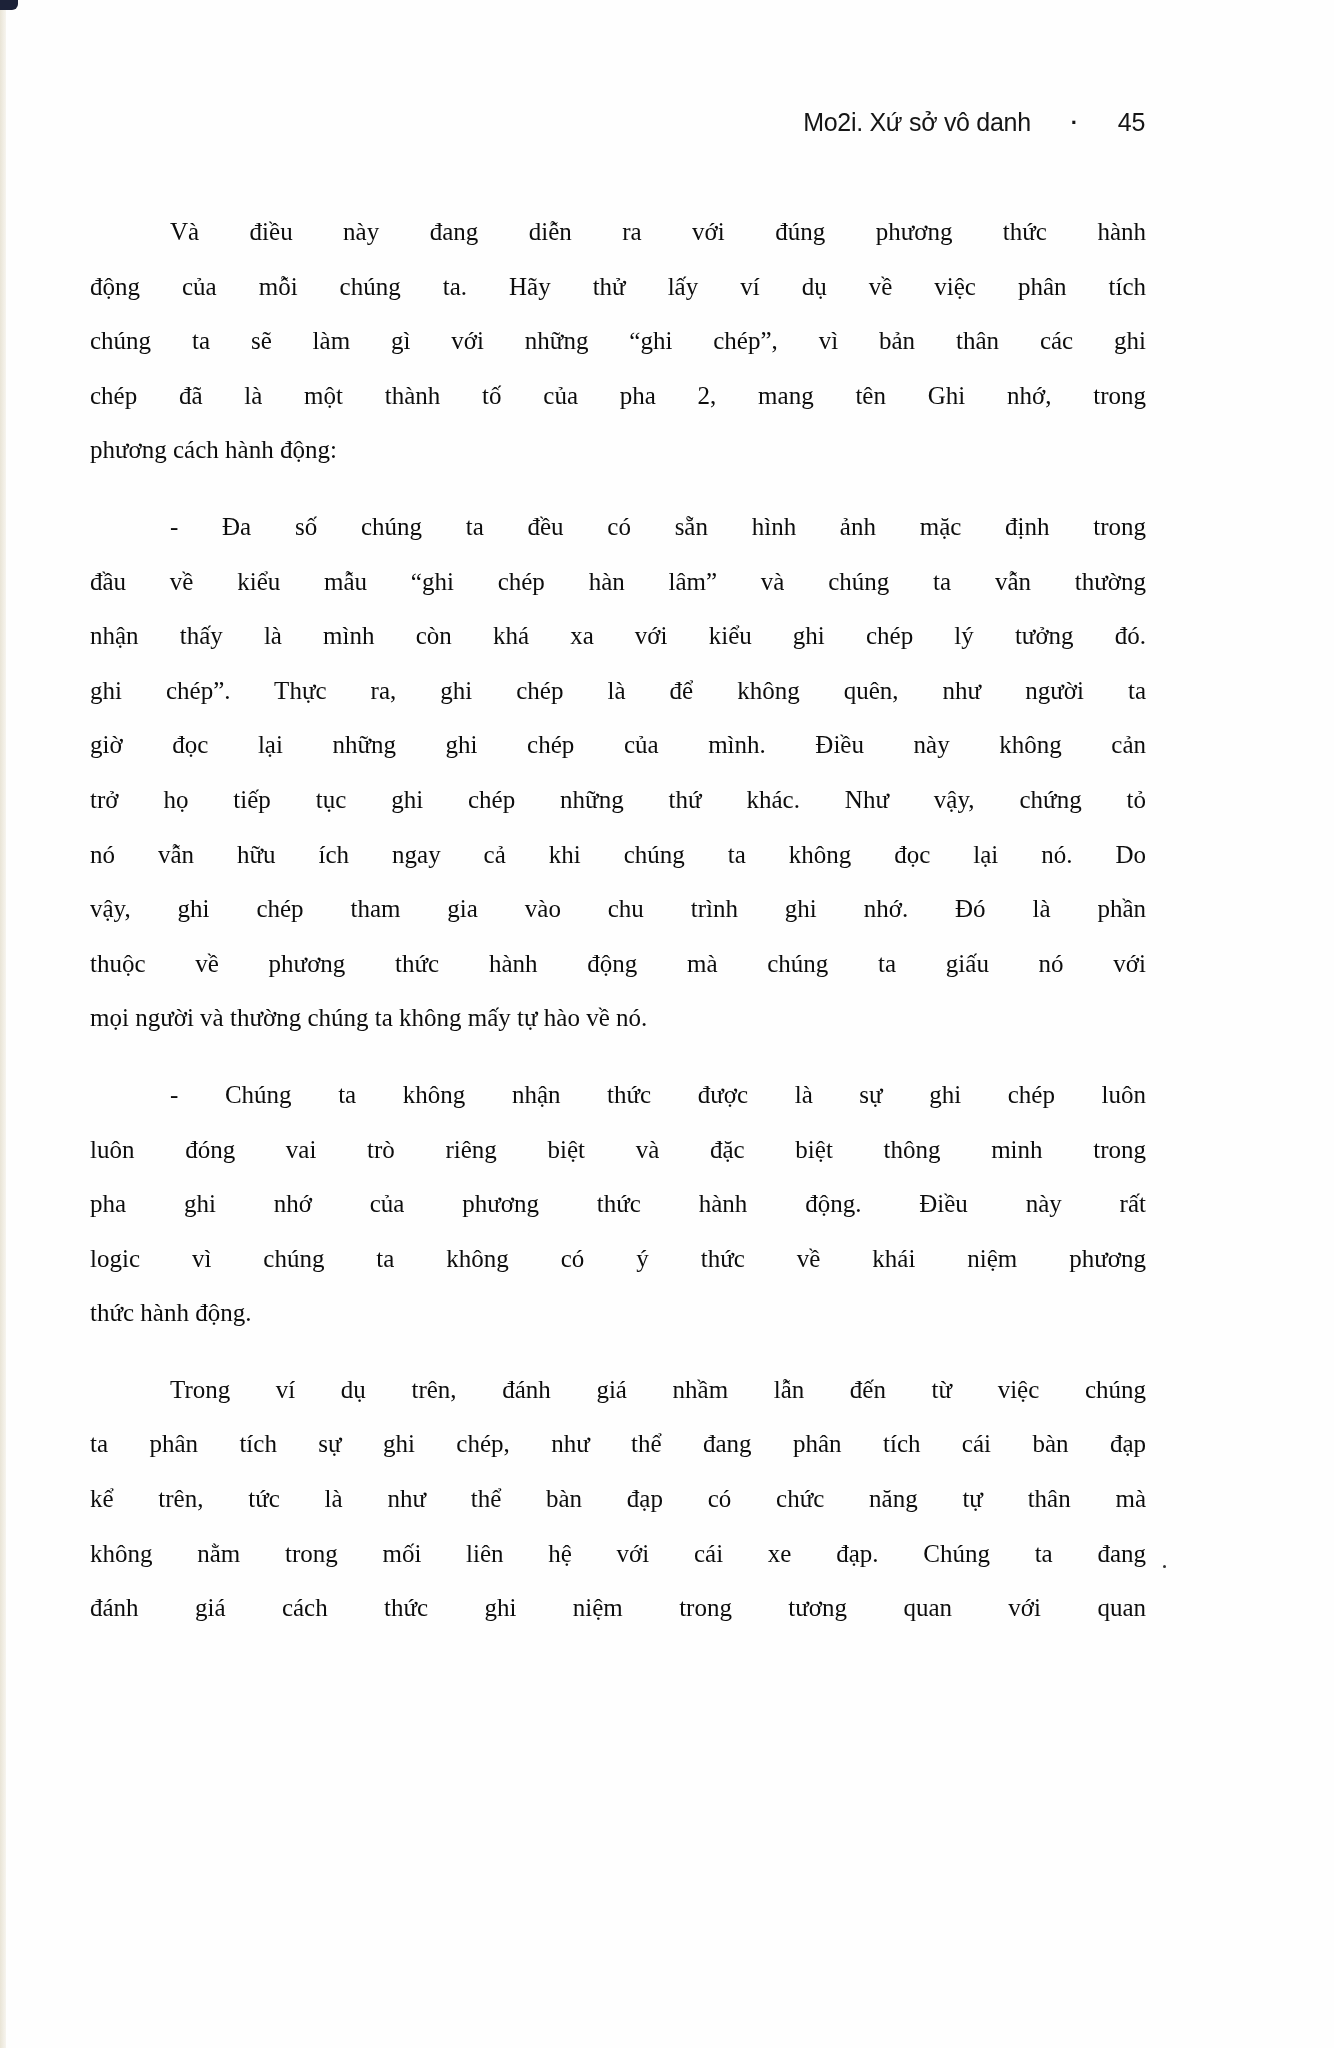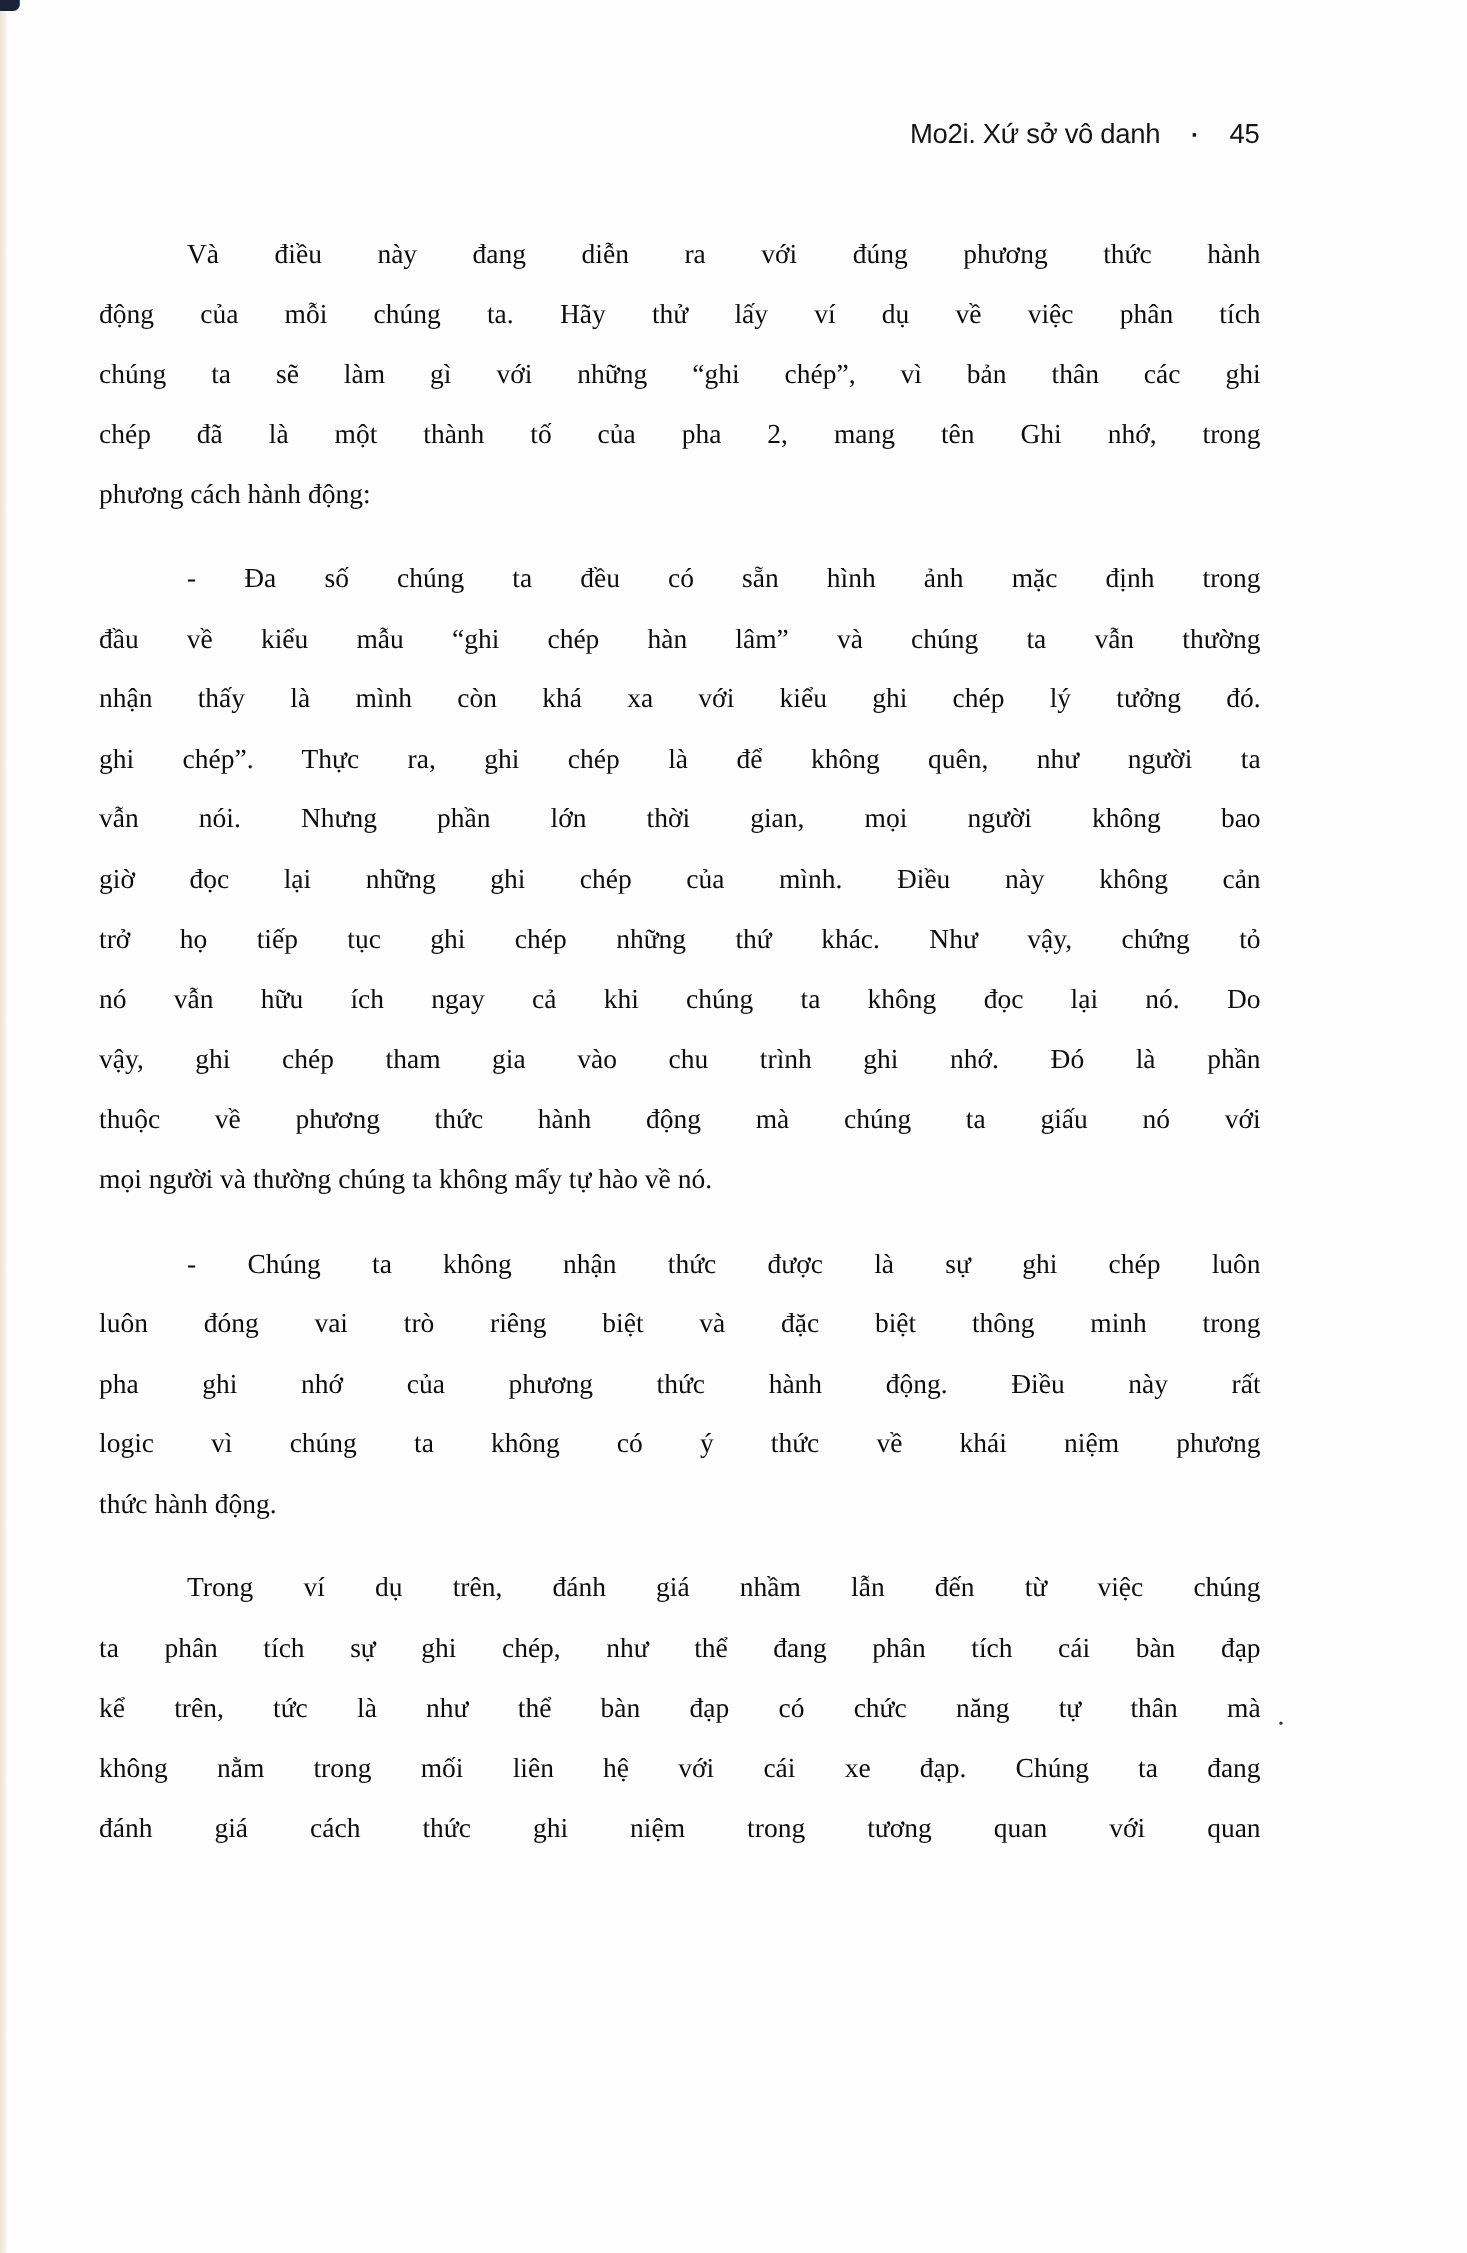--- a/index.html
+++ b/index.html
@@ -41,21 +41,21 @@
     .running-head {
       position: absolute;
       right: 189px;
       top: 108px;
       font-family: "Liberation Sans", sans-serif;
       font-size: 25px;
       color: #151515;
       letter-spacing: -0.3px;
       display: flex;
       align-items: center;
-      gap: 28px;
+      gap: 40px;
       white-space: nowrap;
     }
     .running-head .dot {
       font-weight: bold;
       font-size: 22px;
     }
     .body-text {
       position: absolute;
       left: 90px;
       top: 205px;
@@ -114,21 +114,20 @@
       <span class="line">chúng ta sẽ làm gì với những “ghi chép”, vì bản thân các ghi</span>
       <span class="line">chép đã là một thành tố của pha 2, mang tên Ghi nhớ, trong</span>
       <span class="line last">phương cách hành động:</span>
     </div>
 
     <div class="para">
       <span class="line indent">- Đa số chúng ta đều có sẵn hình ảnh mặc định trong</span>
       <span class="line">đầu về kiểu mẫu “ghi chép hàn lâm” và chúng ta vẫn thường</span>
       <span class="line">nhận thấy là mình còn khá xa với kiểu ghi chép lý tưởng đó.</span>
       <span class="line">ghi chép”. Thực ra, ghi chép là để không quên, như người ta</span>
-      <span class="line">vẫn nói. Nhưng phần lớn thời gian, mọi người không bao</span>
       <span class="line">giờ đọc lại những ghi chép của mình. Điều này không cản</span>
       <span class="line">trở họ tiếp tục ghi chép những thứ khác. Như vậy, chứng tỏ</span>
       <span class="line">nó vẫn hữu ích ngay cả khi chúng ta không đọc lại nó. Do</span>
       <span class="line">vậy, ghi chép tham gia vào chu trình ghi nhớ. Đó là phần</span>
       <span class="line">thuộc về phương thức hành động mà chúng ta giấu nó với</span>
       <span class="line last">mọi người và thường chúng ta không mấy tự hào về nó.</span>
     </div>
 
     <div class="para">
       <span class="line indent">- Chúng ta không nhận thức được là sự ghi chép luôn</span>

